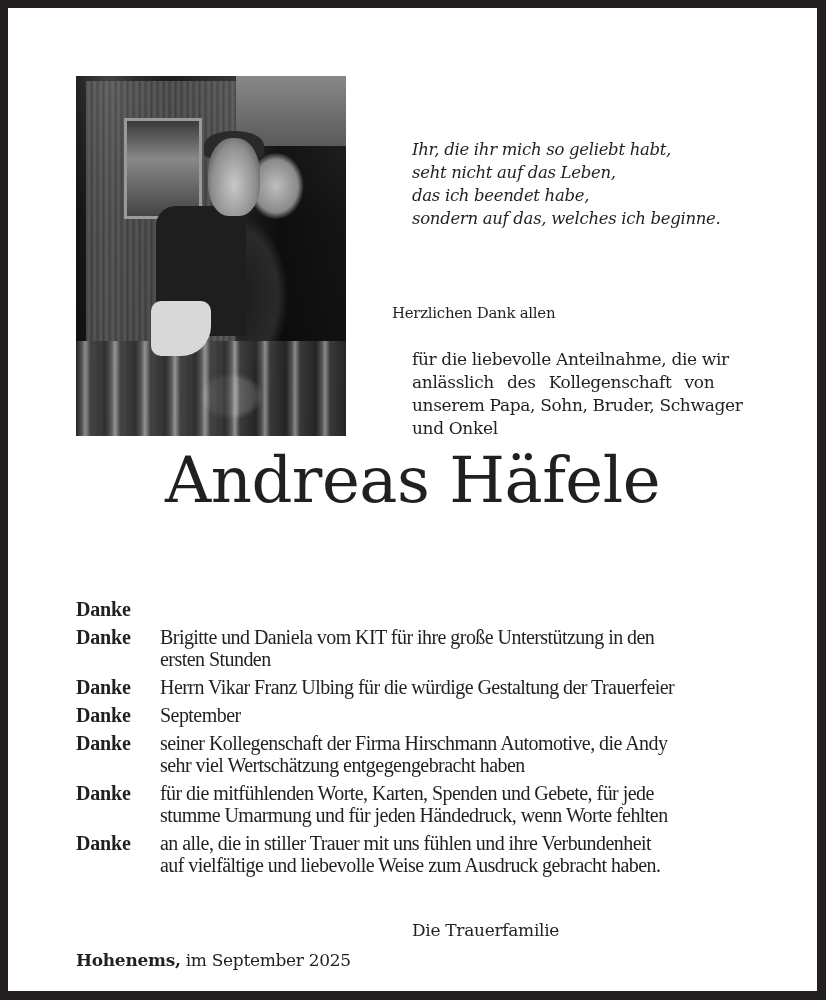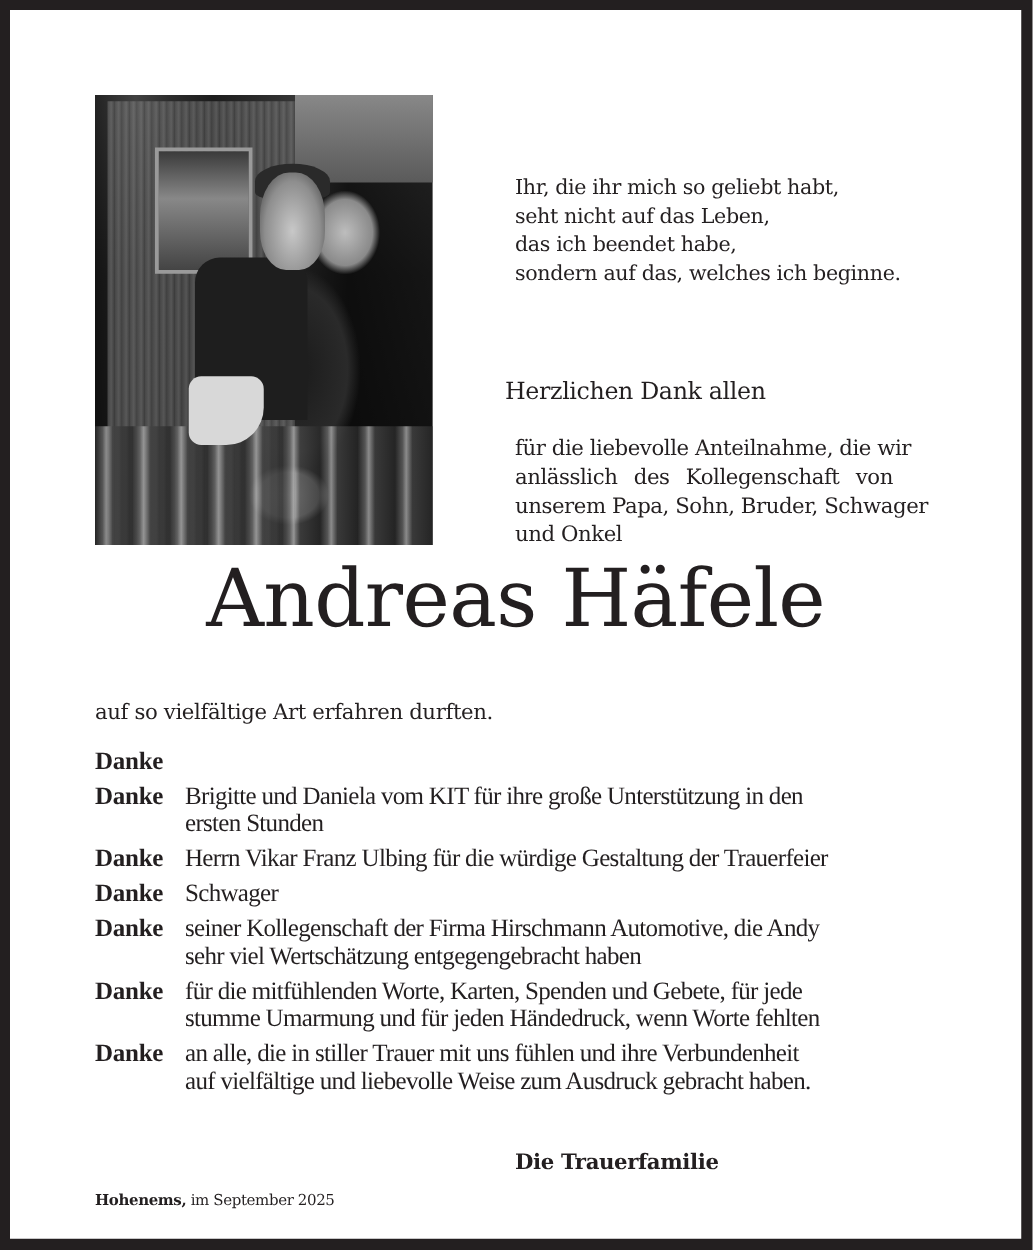--- a/index.html
+++ b/index.html
@@ -66,29 +66,30 @@
   }
   .photo .rail {
     position: absolute; left: 0; top: 265px; width: 270px; height: 95px;
     background: repeating-linear-gradient(90deg, #2a2a2a 0px, #666 6px, #aaa 9px, #444 14px, #2a2a2a 30px);
     opacity: .8;
   }
 
   .poem {
     position: absolute; left: 404px; top: 130px;
     font-family: "DejaVu Serif", "Liberation Serif", serif;
+    font-style: italic;
     font-size: 16.5px;
     line-height: 23px;
     letter-spacing: -0.3px;
   }
   .poem div { white-space: nowrap; }
 
   .thanks-head {
-    position: absolute; left: 396px; top: 292px;
-    font-size: 19px; line-height: 26px;
+    position: absolute; left: 384px; top: 292px;
+    font-size: 15px; line-height: 26px;
     letter-spacing: -0.3px;
     text-align: center;
   }
   .thanks-intro {
     position: absolute; left: 404px; top: 340px;
     width: 380px;
     font-size: 17px; line-height: 23px;
     letter-spacing: -0.35px;
   }
   .thanks-intro div { white-space: nowrap; }
@@ -115,44 +116,45 @@
 
   .danke-list {
     position: absolute; left: 68px; top: 590px;
     width: 720px;
   }
   .danke-row {
     display: flex;
     font-size: 17px; line-height: 22px;
     margin-bottom: 6px;
     letter-spacing: -0.55px;
+    gap: 12px;
   }
   .danke-word {
     font-family: "Liberation Serif", "DejaVu Serif", serif;
     font-weight: bold;
     font-size: 20px;
     width: 72px; flex: 0 0 72px;
     letter-spacing: -0.2px;
   }
   .danke-text {
     font-family: "Liberation Serif", "DejaVu Serif", serif;
     font-size: 20px;
     flex: 1;
   }
   .danke-text div { white-space: nowrap; }
 
   .signature {
     position: absolute; left: 404px; top: 910px;
-    font-weight: bold;
+    font-weight: normal;
     font-size: 17px; line-height: 24px;
     letter-spacing: -0.3px;
   }
   .place-date {
     position: absolute; left: 68px; top: 940px;
-    font-size: 12px; line-height: 24px;
+    font-size: 17px; line-height: 24px;
     letter-spacing: -0.3px;
   }
   .place-date b { font-weight: bold; }
 </style>
 </head>
 <body>
 
 <div class="page">
 
   <div class="photo">
@@ -178,21 +180,20 @@
   <div class="thanks-intro">
     <div style="text-align:justify">für die liebevolle Anteilnahme, die wir</div>
     <div style="word-spacing:8px">anlässlich des Kollegenschaft von</div>
     <div>unserem Papa, Sohn, Bruder, Schwager</div>
     <div>und Onkel</div>
   </div>
 
   <div class="name">Andreas Häfele</div>
 
 
-  <div class="lead">auf so vielfältige Art erfahren durften.</div>
 
   <div class="danke-list">
     <div class="danke-row">
       <div class="danke-word">Danke</div>
     </div>
     <div class="danke-row">
       <div class="danke-word">Danke</div>
       <div class="danke-text">
         <div>Brigitte und Daniela vom KIT für ihre große Unterstützung in den</div>
         <div>ersten Stunden</div>
@@ -200,21 +201,21 @@
     </div>
     <div class="danke-row">
       <div class="danke-word">Danke</div>
       <div class="danke-text">
         <div>Herrn Vikar Franz Ulbing für die würdige Gestaltung der Trauerfeier</div>
       </div>
     </div>
     <div class="danke-row">
       <div class="danke-word">Danke</div>
       <div class="danke-text">
-        <div>Schwager</div>
+        <div>September</div>
       </div>
     </div>
     <div class="danke-row">
       <div class="danke-word">Danke</div>
       <div class="danke-text">
         <div>seiner Kollegenschaft der Firma Hirschmann Automotive, die Andy</div>
         <div>sehr viel Wertschätzung entgegengebracht haben</div>
       </div>
     </div>
     <div class="danke-row">

